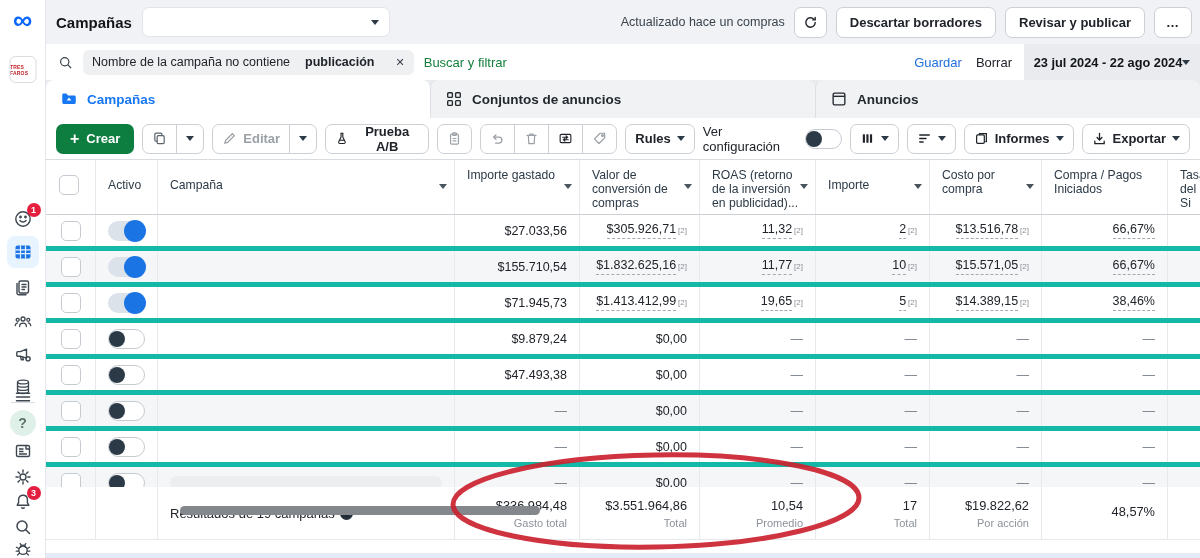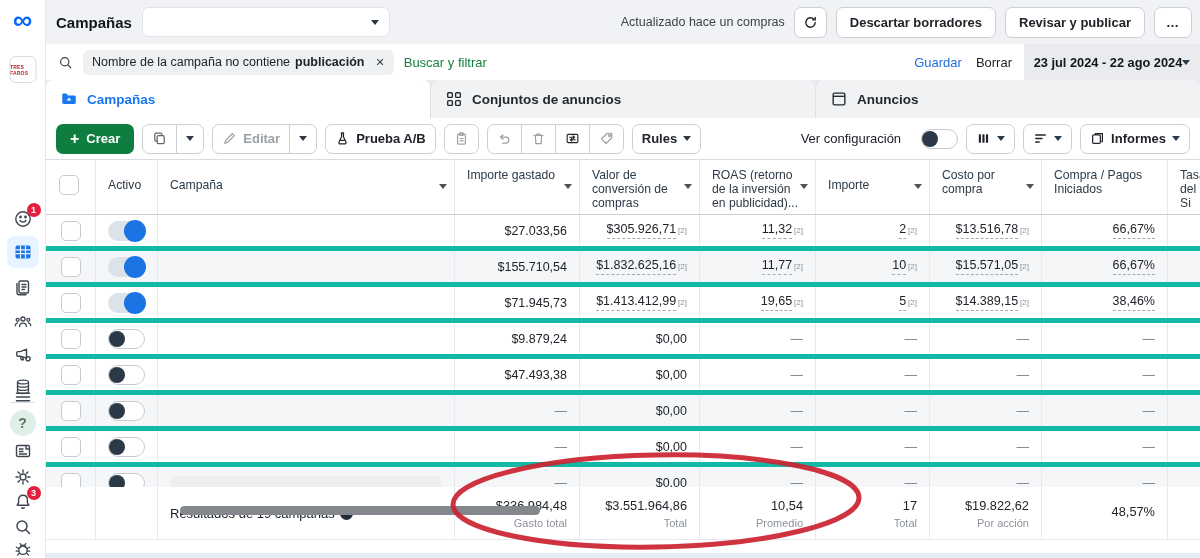--- a/index.html
+++ b/index.html
@@ -27,21 +27,21 @@
   .select{width:248px;height:30px;background:#fff;border:1px solid #e2e4e8;border-radius:7px;position:relative}
   .select .cr{position:absolute;right:10px;top:12px}
   .tb-right{margin-left:auto;display:flex;align-items:center;gap:9px}
   .updated{font-size:12.5px;color:#3a434c}
   .btn{height:31px;background:#fff;border:1px solid #ccd0d5;border-radius:7px;font-size:13px;font-weight:600;color:#20242a;display:inline-flex;align-items:center;justify-content:center;padding:0 13px;cursor:pointer;font-family:inherit}
   .icon-btn{width:33px;padding:0}
   .more{width:38px;padding:0;font-weight:700;letter-spacing:1px}
 
   .filterbar{height:36px;display:flex}
   .fb-white{flex:1;background:#fff;display:flex;align-items:center;padding:0 12px;gap:10px}
-  .chip{display:inline-flex;align-items:center;gap:5px;background:#eef0f2;border-radius:6px;height:25px;padding:0 9px;font-size:12.5px;color:#20242a;white-space:nowrap}
+  .chip{display:inline-flex;align-items:center;gap:15px;background:#eef0f2;border-radius:6px;height:25px;padding:0 9px;font-size:12.5px;color:#20242a;white-space:nowrap}
   .chip b{font-weight:700}
   .chip .x{font-size:11px;color:#3a434c;margin-left:6px;cursor:pointer}
   .ph{font-size:13px;color:#15803d}
   .links{margin-left:auto;display:flex;gap:14px;font-size:13px}
   .save{color:#216fdb;cursor:pointer}
   .clear{color:#20242a;cursor:pointer}
   .datebox{width:176px;background:#e9ebee;display:flex;align-items:center;justify-content:center;font-size:12.8px;font-weight:600;color:#12161b}
 
   .tabs{height:38px;display:flex;background:#e9ebee}
   .tab{flex:1;display:flex;align-items:center;gap:9px;padding-left:14px;font-size:13.5px;font-weight:600;color:#23292f;background:#f1f2f4;border-left:1px solid #dcdfe3;border-radius:8px 8px 0 0;cursor:pointer}
@@ -54,21 +54,21 @@
   .tbtn svg{width:15px;height:15px}
   .seg{display:inline-flex}
   .seg .tbtn{border-radius:0;margin-left:-1px}
   .seg .tbtn:first-child{border-radius:7px 0 0 7px;margin-left:0}
   .seg .tbtn:last-child{border-radius:0 7px 7px 0}
   .create{background:#0d7e3f;border:none;color:#fff;font-weight:700;padding:0 14px;gap:7px}
   .create .plus{font-size:16px;font-weight:700;line-height:1}
   .dis{color:#9aa0a6}
   .dis svg{color:#9aa0a6}
   .cr{width:0;height:0;border-left:4px solid transparent;border-right:4px solid transparent;border-top:5px solid #2c3a47;display:inline-block}
-  .vercfg{margin-left:auto;display:flex;align-items:center;gap:20px;font-size:13px;color:#20242a}
+  .vercfg{margin-left:auto;display:flex;align-items:center;gap:12px;font-size:13px;color:#20242a}
 
   .tog{width:37px;height:20px;border-radius:11px;position:relative;cursor:pointer;flex:none}
   .tog.on{background:#dbe2ea}
   .tog.on .knob{position:absolute;right:-1px;top:-1px;width:22px;height:22px;border-radius:50%;background:#1b74e4}
   .tog.off{background:#fff;border:1px solid #c6cbd1}
   .tog.off .knob{position:absolute;left:0px;top:1px;width:16px;height:16px;border-radius:50%;background:#2c3a48}
 
   
   .grid{display:grid;grid-template-columns:50px 62px 297px 125px 120px 116px 114px 112px 126px minmax(0,1fr)}
   .grid>div{border-right:1px solid #e7e9ec;min-width:0}
@@ -392,20 +392,28 @@
 
         <button class="tbtn">
           <svg viewBox="0 0 16 16" fill="none" stroke="#20242a" stroke-width="1.3">
               <rect x="2.8" y="4.2" width="8.2" height="9" rx="1.1"></rect>
               <path d="M5.8 4.2V2.8h7.4v8.6h-1.2"></path>
             </svg>
           <span>Informes</span>
             <span class="cr"></span>
         </button>
 
+        <button class="tbtn">
+          <svg viewBox="0 0 16 16" fill="none" stroke="#20242a" stroke-width="1.4" stroke-linecap="round">
+              <path d="M8 2.5v7M5.4 7L8 9.6 10.6 7"></path>
+              <path d="M3 10.8v2.7h10v-2.7"></path>
+            </svg>
+          <span>Exportar</span>
+            <span class="cr"></span>
+        </button>
       </div>
 
       <div class="grid thead">
         <div class="hc ctr" style="justify-content:center">
             <span class="cbx"></span>
           </div>
         <div class="hc ctr">Activo</div>
         <div class="hc ctr">
             <span>Campaña</span>
             <span class="cr"></span>

